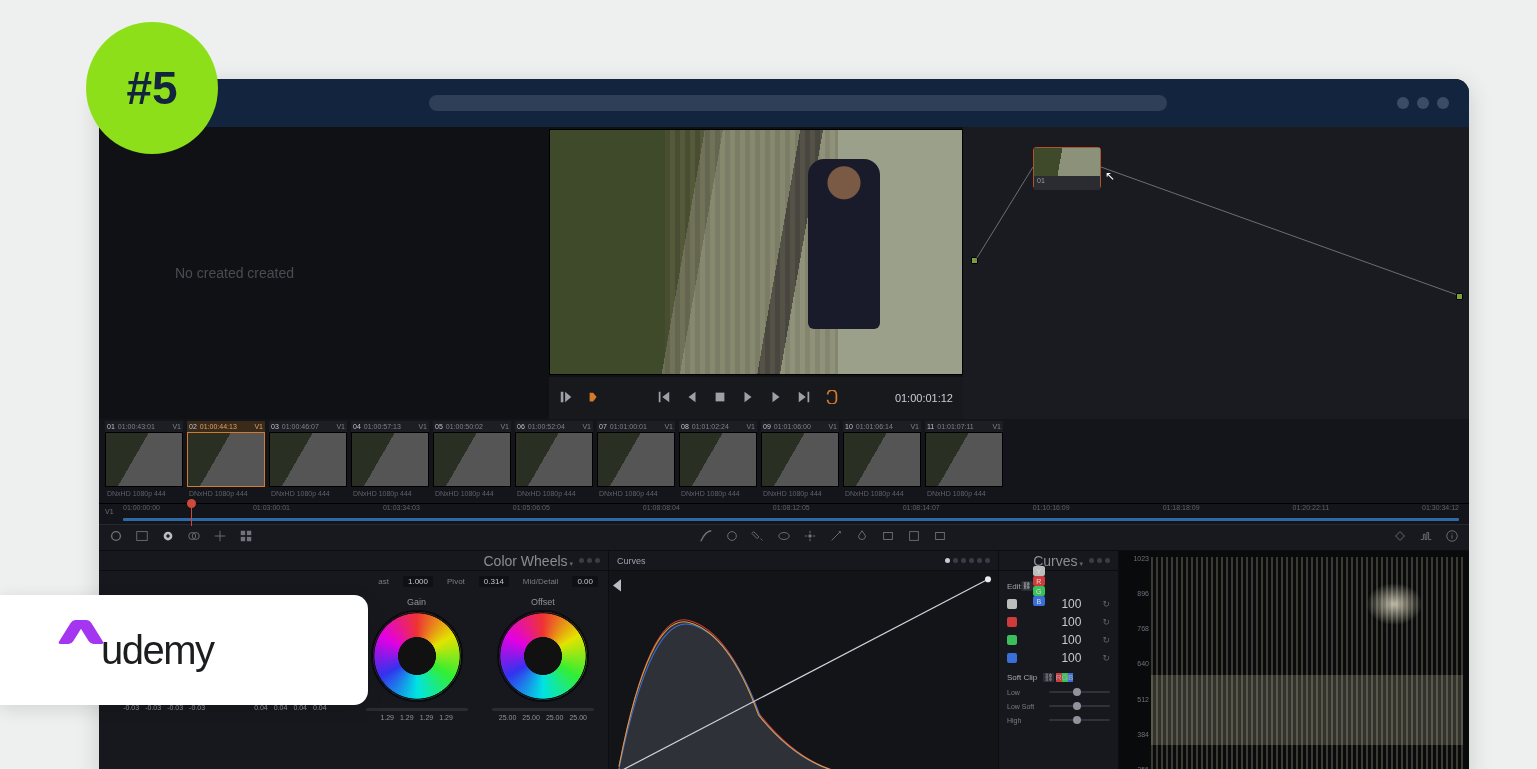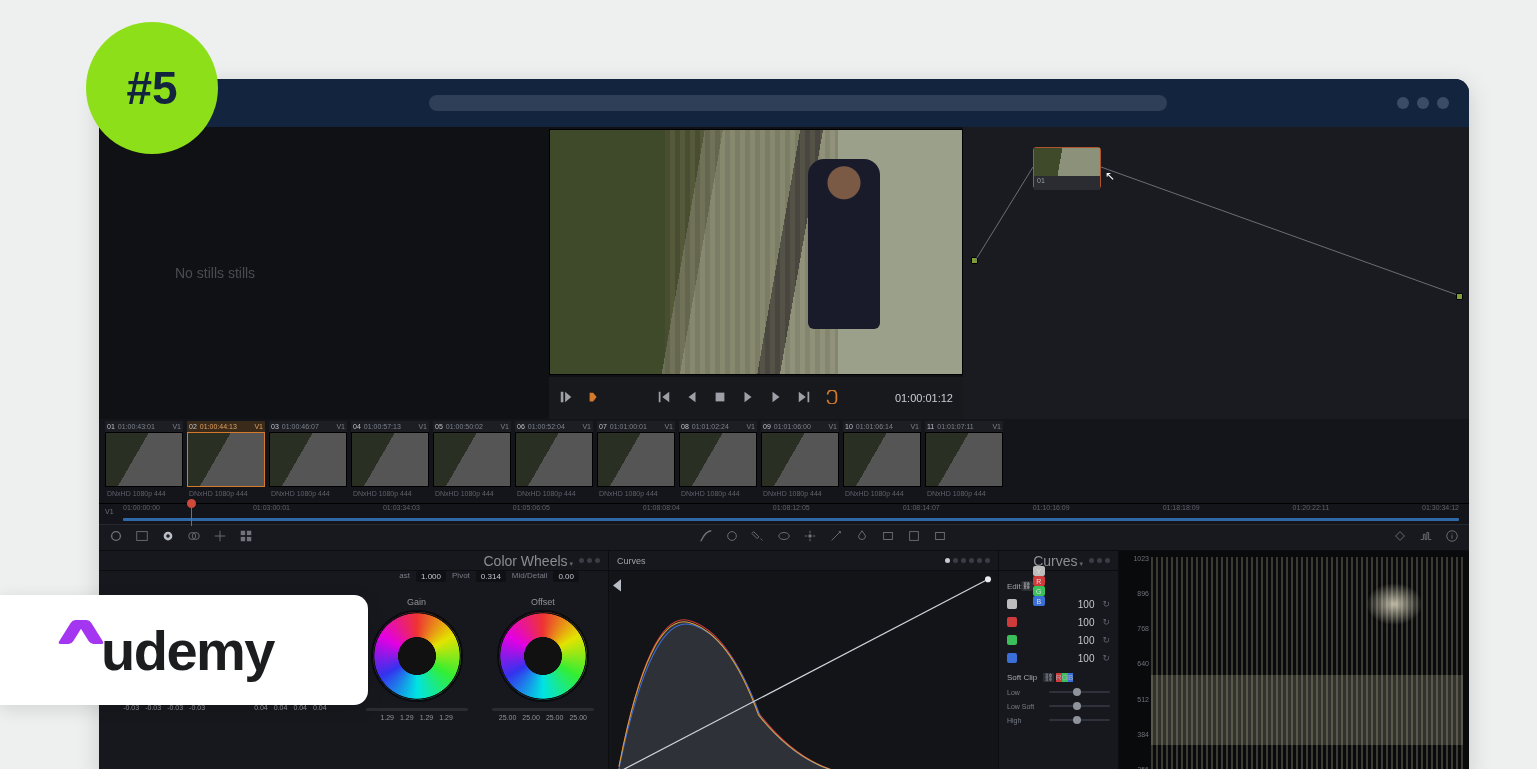--- a/index.html
+++ b/index.html
@@ -48,58 +48,58 @@
   .toolbar .tsp{flex:1}
   .panels{display:flex;height:226px}
   .pnl{background:#17181d;border-right:1px solid #0c0d10;display:flex;flex-direction:column;overflow:hidden}
   .phead{height:20px;display:flex;align-items:center;padding:0 8px;color:#9ea2aa;font-size:9px;border-bottom:1px solid #0c0d10}
   .phead .psp{flex:1}
   .phead .mode{color:#8a8d94;font-size:14px}
   .phead .mode::after{content:" ▾";font-size:7px;color:#666}
   .phead .pdots{display:flex;gap:3px;margin-left:6px}
   .phead .pdots span{width:5px;height:5px;border-radius:50%;background:#3a3d45}
   .wheels{width:510px}
-  .wctrls{height:20px;display:flex;align-items:flex-start;gap:6px;padding:0 29px;color:#8f939b;font-size:8px}
+  .wctrls{height:20px;display:flex;align-items:center;gap:14px;padding:0 10px;color:#8f939b;font-size:8px}
   .wctrls .lbl{color:#787c85}
   .wctrls .val{color:#c2c6cf;background:#0f1014;padding:1px 5px;border-radius:2px}
   .wrow{flex:1;display:flex;gap:24px;padding:6px 14px;justify-content:flex-end}
   .wheel{width:112px;display:flex;flex-direction:column;align-items:center}
   .wname{color:#8f939b;font-size:9px;margin-bottom:3px}
   .wcircle{width:92px;height:92px;border-radius:50%;background:radial-gradient(circle,#111 0 30%,transparent 31%),conic-gradient(#e33,#e3e300,#3e3,#00e3e3,#33e,#e300e3,#e33);position:relative;border:2px solid #0a0b0e}
   .wcircle::after{content:"";position:absolute;inset:0;border-radius:50%;background:radial-gradient(circle,transparent 0 68%,#111 69% 72%,transparent 73%)}
   .wbar{width:100%;height:3px;background:#2a2c33;margin:6px 0 3px;border-radius:2px}
   .wnums{display:flex;gap:6px;color:#8f939b;font-size:7px}
   .curves{width:390px}
   .curves .cbody{flex:1;position:relative;background:#131418}
   .curves svg{position:absolute;inset:0;width:100%;height:100%}
   .custom{width:120px}
   .custom .cbody{flex:1;padding:6px 8px;font-size:8px;color:#9ea2aa}
   .erow{display:flex;align-items:center;height:18px}
   .erow .chip{width:12px;height:10px;border-radius:2px;display:flex;align-items:center;justify-content:center;font-size:7px;color:#ddd}
   .erow .cv{width:10px;height:10px;border-radius:2px}
-  .erow .num{color:#c4c8d0;font-size:10px;margin-left:auto;margin-right:8px}
+  .erow .num{color:#c4c8d0;font-size:12px;margin-left:auto;margin-right:21px}
   .erow .rst{color:#5f636c;font-size:9px}
   .sect{color:#a6aab3;font-size:8px;margin:6px 0 3px}
   .slrow{display:flex;align-items:center;gap:6px;height:14px}
   .slrow .sll{width:36px;color:#787c85;font-size:7px}
   .slrow .slt{flex:1;height:2px;background:#2f323a;border-radius:1px;position:relative}
   .slrow .slt::after{content:"";position:absolute;left:40%;top:-3px;width:8px;height:8px;border-radius:50%;background:#8f939b}
   .scopes{flex:1}
   .scopes .sbody{flex:1;position:relative;background:#090a0c}
   .scopes .axis{position:absolute;left:2px;top:4px;bottom:4px;width:28px;display:flex;flex-direction:column;justify-content:space-between;color:#6d7179;font-size:7px;text-align:right}
   .scopes .wave{position:absolute;left:32px;right:6px;top:6px;bottom:6px;background:
      radial-gradient(ellipse 40px 30px at 78% 22%,rgba(230,225,200,.8),transparent 70%),
      linear-gradient(180deg,transparent 0 55%,rgba(200,195,160,.22) 55% 88%,transparent 88%),
      repeating-linear-gradient(90deg,rgba(210,205,170,.25) 0 2px,transparent 2px 5px)}
   .badge{position:absolute;left:86px;top:22px;width:132px;height:132px;border-radius:50%;background:#8de019;display:flex;align-items:center;justify-content:center;color:#12243e;font-weight:800;font-size:46px;z-index:5}
   .udemy{position:absolute;left:0;top:595px;width:368px;height:110px;background:#fff;border-radius:0 14px 14px 0;display:flex;align-items:center;padding-left:62px;z-index:6;box-shadow:0 4px 18px rgba(0,0,0,.12)}
   .udemy .caret{width:38px;height:22px;margin-right:1px;position:relative;top:-17px}
   .udemy .caret::before{content:"";position:absolute;left:3px;bottom:0;width:14px;height:24px;background:#a435f0;transform:skewX(-32deg);border-radius:3px}
   .udemy .caret::after{content:"";position:absolute;right:3px;bottom:0;width:14px;height:24px;background:#a435f0;transform:skewX(32deg);border-radius:3px}
-  .udemy .txt{font-size:56px;font-weight:700;color:#1c1d1f;letter-spacing:-1.5px}
+  .udemy .txt{font-size:40px;font-weight:400;color:#1c1d1f;letter-spacing:-1.5px}
 </style>
 </head>
 <body>
 
 <div class="badge">
     <span>#5</span>
   </div>
 
 <div class="udemy">
   <div class="caret"></div>
@@ -111,21 +111,21 @@
     <div class="addrbar"></div>
     <div class="dots">
         <span></span>
         <span></span>
         <span></span>
       </div>
   </div>
 
   <div class="upper">
     <div class="stills">
-      <div class="msg">No stills stills</div>
+      <div class="msg">No created created</div>
     </div>
 
     <div class="viewer">
       <div class="vimg"></div>
       <div class="vtrans">
         <span><svg viewBox="0 0 16 16">
               <path d="M2 2h3v12H2zM7 2l7 6-7 6z"></path>
             </svg></span>
         <span class="orange"><svg viewBox="0 0 16 16">
               <path d="M3 3h4l4 5-4 5H3z"></path>

